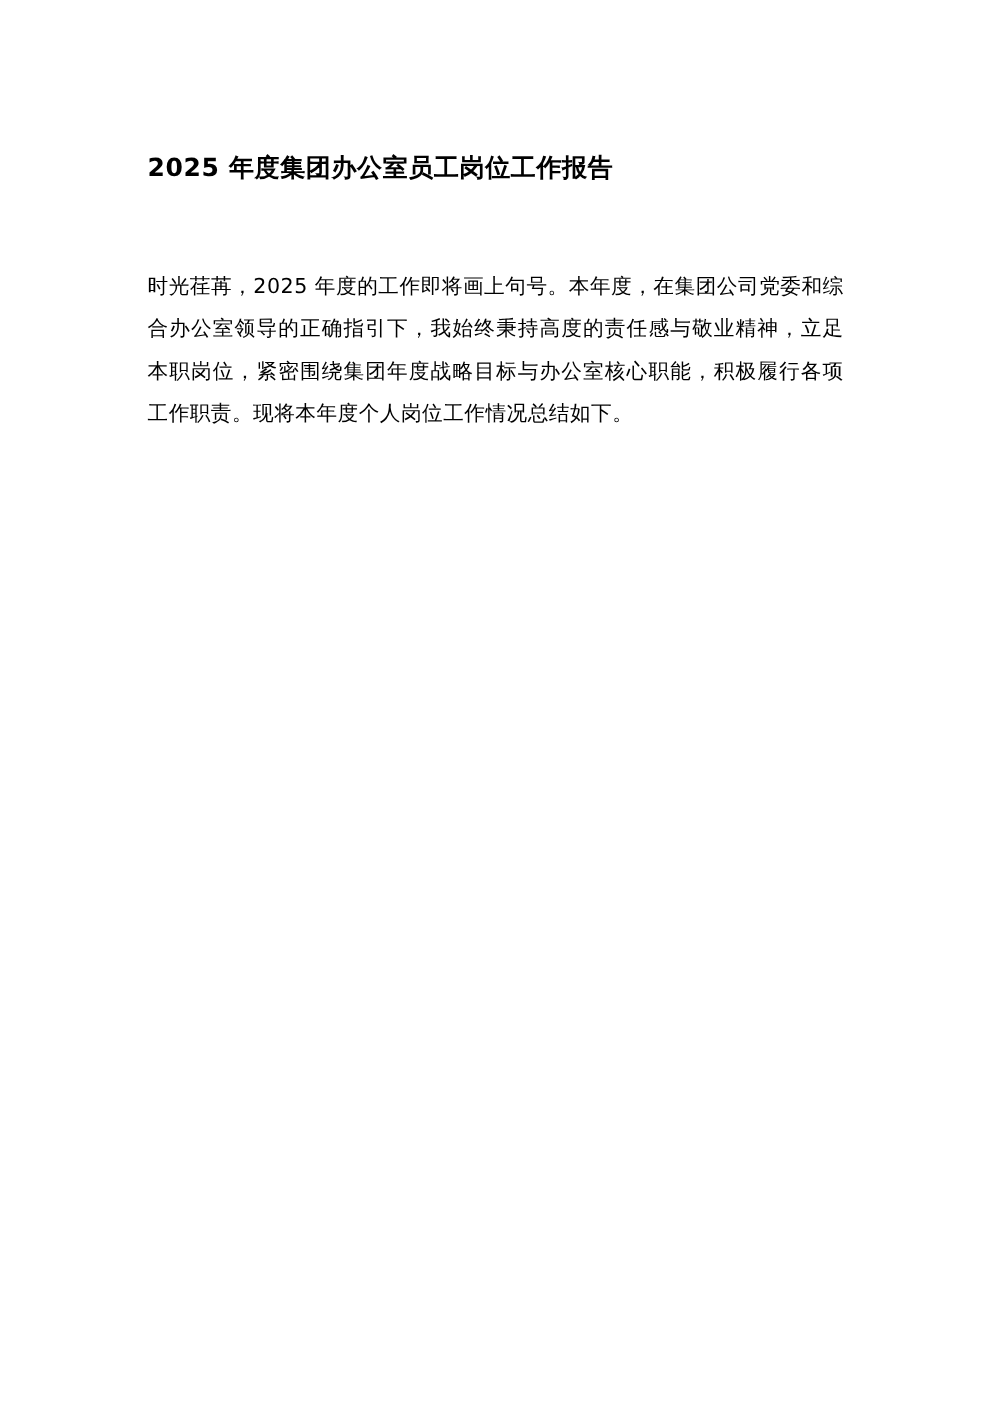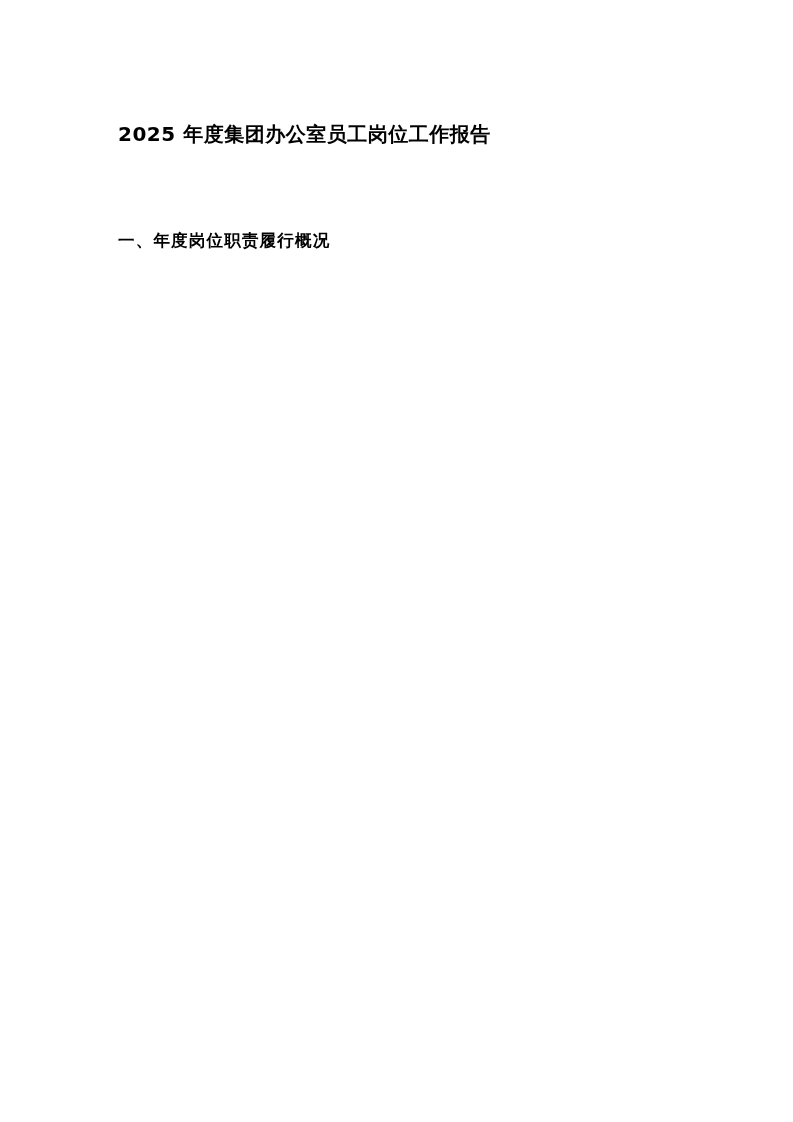--- a/index.html
+++ b/index.html
@@ -46,24 +46,24 @@
   }
   .spacer-lg { height: 12px; }
 </style>
 </head>
 <body>
 
 <div class="page">
 
   <h1 class="doc-title">2025 年度集团办公室员工岗位工作报告</h1>
 
+  <p class="para">时光荏苒，2025 年度的工作即将画上句号。本年度，在集团公司党委和综合办公室领导的正确指引下，我始终秉持高度的责任感与敬业精神，立足本职岗位，紧密围绕集团年度战略目标与办公室核心职能，积极履行各项工作职责。现将本年度个人岗位工作情况总结如下。</p>
 
   <div class="spacer-lg"></div>
 
-  <h2 class="heading">一、年度岗位职责履行概况</h2>
 
   <div class="spacer-lg"></div>
 
 
   <div class="spacer-lg"></div>
 
 
 </div>
 
 </body></html>

